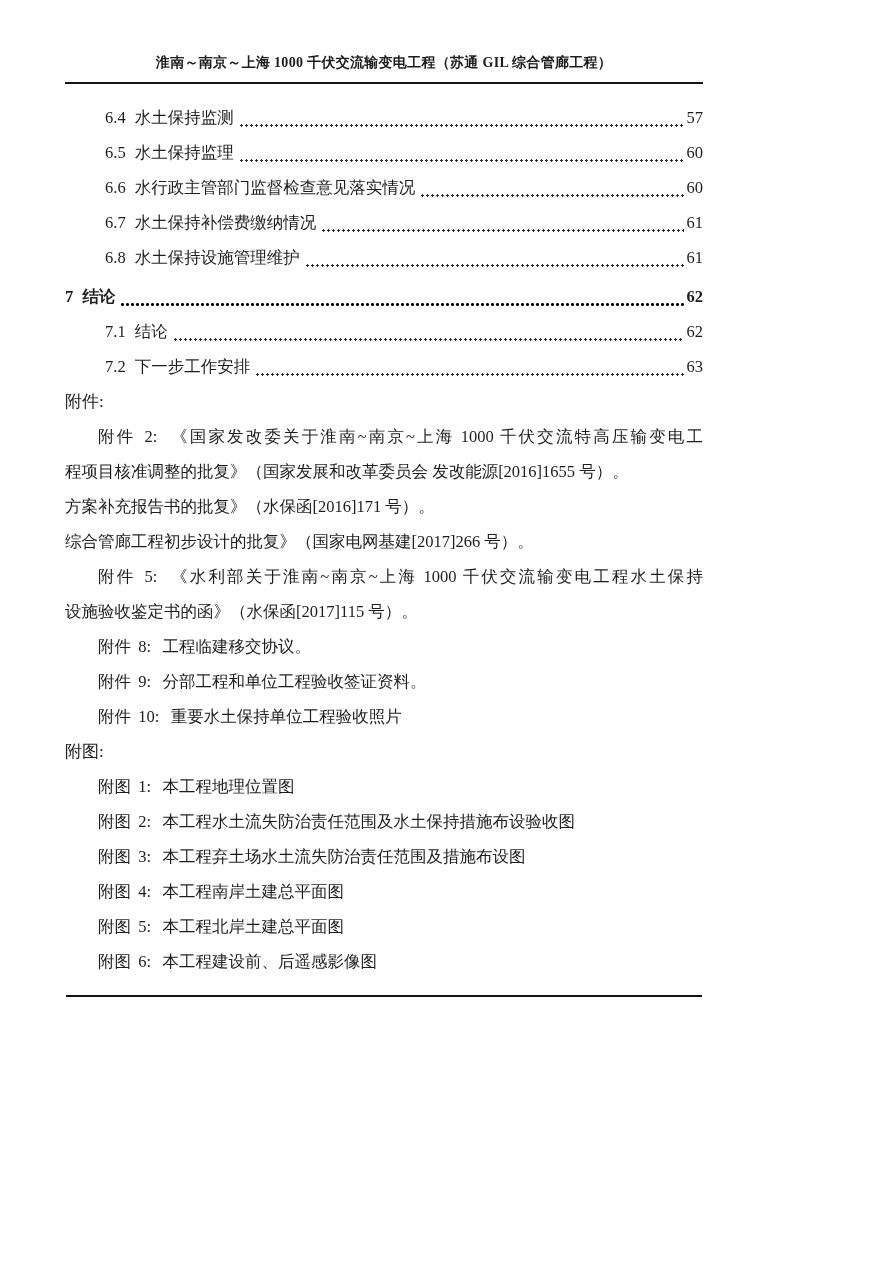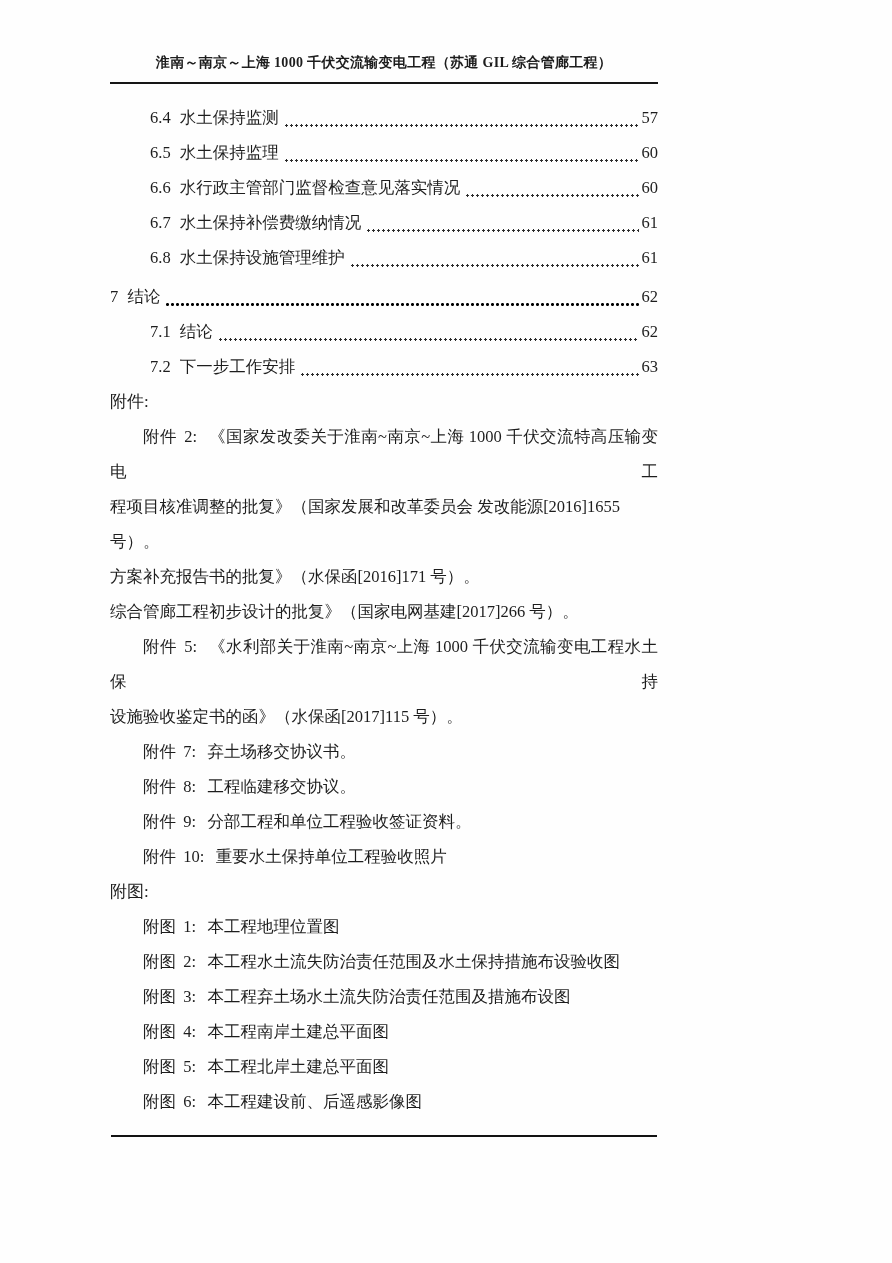--- a/index.html
+++ b/index.html
@@ -1,31 +1,31 @@
 <!DOCTYPE html>
 <html><head>
 <meta charset="utf-8">
 <style>
   html,body{margin:0;padding:0}
   body{
     width:892px;height:1263px;overflow:hidden;
     background:#fefefe;color:#1d1d1d;
     font-family:"Liberation Serif","DejaVu Serif",serif;
   }
-  .page{box-sizing:border-box;width:768px;height:1263px;padding:52px 110px 0;position:relative}
+  .page{box-sizing:border-box;width:768px;height:1263px;padding:52px 65px 0;position:relative}
   
   .head-title{text-align:center;font-size:14px;font-weight:700;line-height:22px;letter-spacing:.3px;white-space:nowrap}
   .head-rule{border:none;border-top:2px solid #161616;margin:8px 0 0}
   
   .content{padding-top:16px;font-size:16.5px;line-height:35px}
   
   .toc-row{display:flex;align-items:center;white-space:nowrap;height:35px}
   .toc-label{word-spacing:5px}
   .lvl2{padding-left:40px}
-  .lvl1{font-weight:400;margin-top:4px}
+  .lvl1{font-weight:700;margin-top:4px}
   .leader{
     flex:1 1 auto;align-self:flex-end;height:5px;margin:0 3px 7px 5px;
     background-image:radial-gradient(circle,#2b2b2b 1.05px,rgba(0,0,0,0) 1.35px);
     background-size:5px 5px;background-position:left 50%;background-repeat:repeat-x;
   }
   .lvl1 .leader{background-image:radial-gradient(circle,#000 1.3px,rgba(0,0,0,0) 1.6px)}
   .toc-page{flex:0 0 auto}
   
   .sec-heading{font-size:17px;font-weight:400;line-height:35px;margin:0}
   
@@ -103,23 +103,20 @@
         <div class="line">方案补充报告书的批复》（水保函[2016]171 号）。</div>
       </div>
       <div class="para">
         <div class="line">综合管廊工程初步设计的批复》（国家电网基建[2017]266 号）。</div>
       </div>
       <div class="para">
         <div class="line first stretch"><span class="item-label">附件 5:</span><span>《水利部关于淮南~南京~上海 1000 千伏交流输变电工程水土保持</span></div>
         <div class="line">设施验收鉴定书的函》（水保函[2017]115 号）。</div>
       </div>
       <div class="para">
-        <div class="line first"><span class="item-label">附件 7:</span><span>弃土场移交协议书。</span></div>
-      </div>
-      <div class="para">
         <div class="line first"><span class="item-label">附件 8:</span><span>工程临建移交协议。</span></div>
       </div>
       <div class="para">
         <div class="line first"><span class="item-label">附件 9:</span><span>分部工程和单位工程验收签证资料。</span></div>
       </div>
       <div class="para">
         <div class="line first"><span class="item-label">附件 10:</span><span>重要水土保持单位工程验收照片</span></div>
       </div>
     </section>
 

